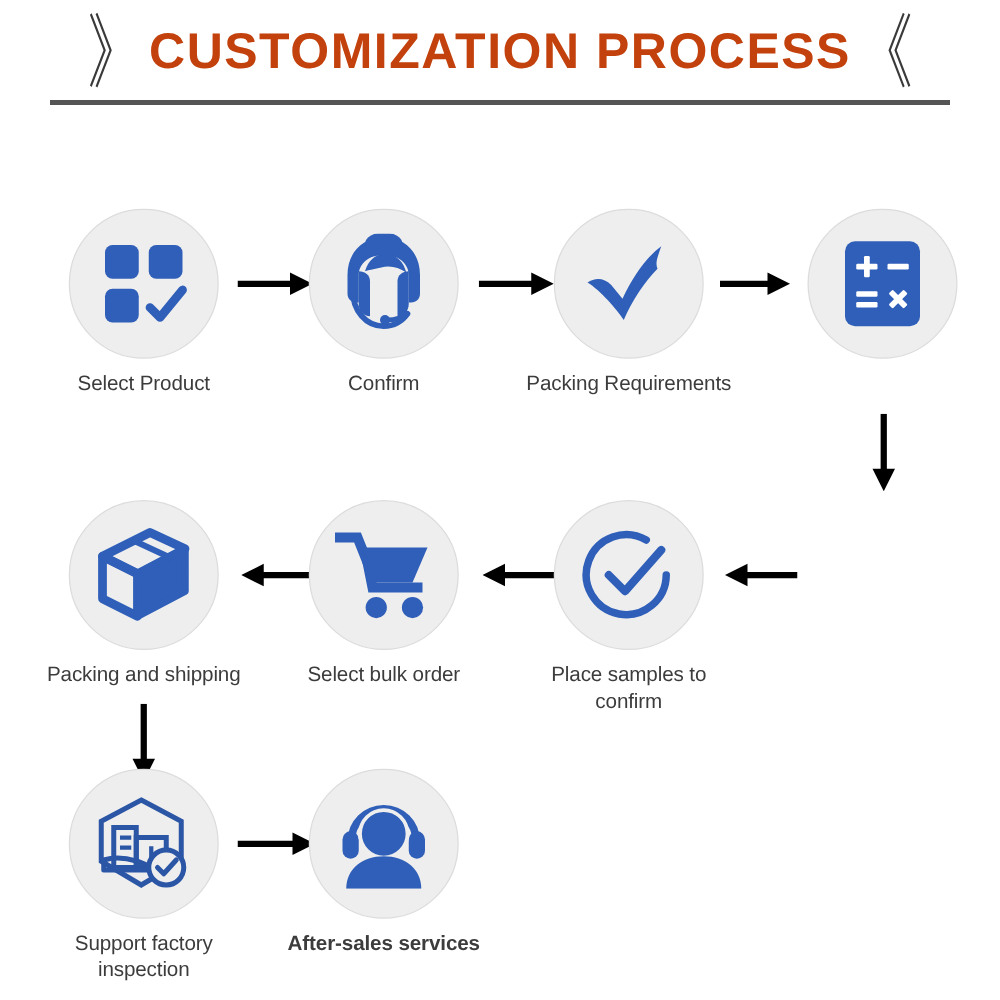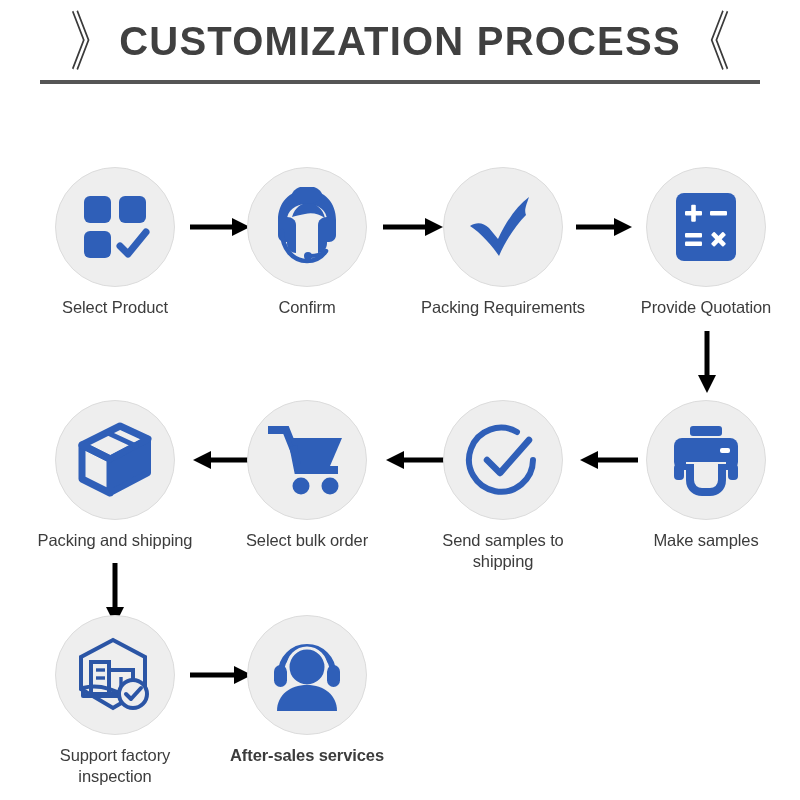--- a/index.html
+++ b/index.html
@@ -30,21 +30,21 @@
     height: 62px;
     display: flex;
     align-items: center;
     justify-content: center;
     gap: 4px;
   }
   .title-text {
     font-size: 40px;
     font-weight: 700;
     letter-spacing: 1.2px;
-    color: #404040;
+    color: #c2410c;
     white-space: nowrap;
     font-family: "Liberation Sans", sans-serif;
   }
   .chev {
     font-size: 46px;
     color: #3a3a3a;
     line-height: 1;
     font-weight: 400;
     transform: scaleY(1.45);
     display: inline-block;
@@ -191,21 +191,20 @@
 
         <rect x="36" y="20" width="17" height="4.6" rx="1" fill="#fff"></rect>
 
         <rect x="11" y="42" width="17" height="4.4" rx="1" fill="#fff"></rect>
         <rect x="11" y="50.5" width="17" height="4.4" rx="1" fill="#fff"></rect>
 
         <rect x="36" y="46" width="17" height="4.6" rx="1" fill="#fff" transform="rotate(45 44.5 48.3)"></rect>
         <rect x="36" y="46" width="17" height="4.6" rx="1" fill="#fff" transform="rotate(-45 44.5 48.3)"></rect>
       </svg>
     </div>
-    <div class="node-label">Provide Quotation</div>
   </div>
 
   <div class="arrow" style="left:694px; top:331px;">
     <svg width="26" height="62" viewBox="0 0 26 62">
       <line x1="13" y1="0" x2="13" y2="46" stroke="#000" stroke-width="5"></line>
       <polygon points="4,44 13,62 22,44" fill="#000"></polygon>
     </svg>
   </div>
 
   <div class="node" style="left:25px; top:400px;">
@@ -257,50 +256,30 @@
 
   <div class="node" style="left:413px; top:400px;">
     <div class="circle">
       <svg width="76" height="76" viewBox="0 0 76 76">
 
         <path d="M52 10 A32 32 0 1 0 68 38" fill="none" stroke="#2F5FB8" stroke-width="6" stroke-linecap="round"></path>
 
         <path d="M22 38 L35 51 L64 18" fill="none" stroke="#2F5FB8" stroke-width="6.5" stroke-linecap="round" stroke-linejoin="round"></path>
       </svg>
     </div>
-    <div class="node-label">Send samples to shipping</div>
+    <div class="node-label">Place samples to confirm</div>
   </div>
 
   <div class="arrow" style="left:580px; top:447px;">
     <svg width="58" height="26" viewBox="0 0 58 26">
       <line x1="16" y1="13" x2="58" y2="13" stroke="#000" stroke-width="5"></line>
       <polygon points="18,4 0,13 18,22" fill="#000"></polygon>
     </svg>
   </div>
 
-  <div class="node" style="left:616px; top:400px;">
-    <div class="circle">
-      <svg width="76" height="72" viewBox="0 0 76 72">
-
-        <rect x="22" y="2" width="32" height="10" rx="3" fill="#2F5FB8"></rect>
-
-        <rect x="6" y="14" width="64" height="32" rx="8" fill="#2F5FB8"></rect>
-
-        <rect x="6" y="40" width="10" height="16" rx="4" fill="#2F5FB8"></rect>
-        <rect x="60" y="40" width="10" height="16" rx="4" fill="#2F5FB8"></rect>
-
-        <rect x="18" y="38" width="40" height="8" fill="#EEEEEE"></rect>
-
-        <path d="M22 40 L22 56 C22 64 28 68 34 68 L42 68 C48 68 54 64 54 56 L54 40" fill="none" stroke="#2F5FB8" stroke-width="8" stroke-linejoin="round"></path>
-
-        <rect x="52" y="24" width="10" height="5" rx="2" fill="#fff"></rect>
-      </svg>
-    </div>
-    <div class="node-label">Make samples</div>
-  </div>
 
   <div class="arrow" style="left:102px; top:563px;">
     <svg width="26" height="62" viewBox="0 0 26 62">
       <line x1="13" y1="0" x2="13" y2="46" stroke="#000" stroke-width="5"></line>
       <polygon points="4,44 13,62 22,44" fill="#000"></polygon>
     </svg>
   </div>
 
   <div class="node" style="left:25px; top:615px;">
     <div class="circle">

